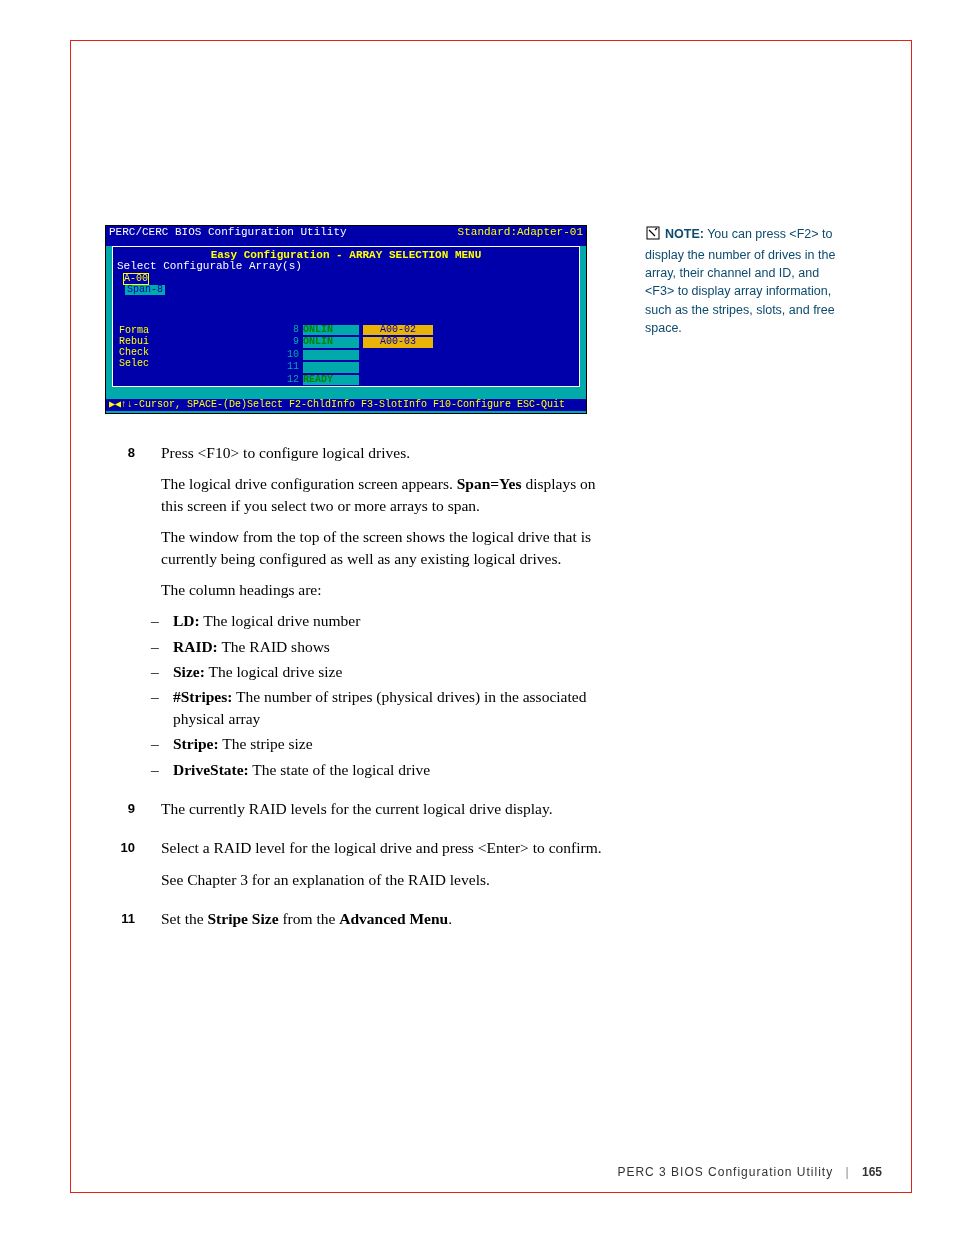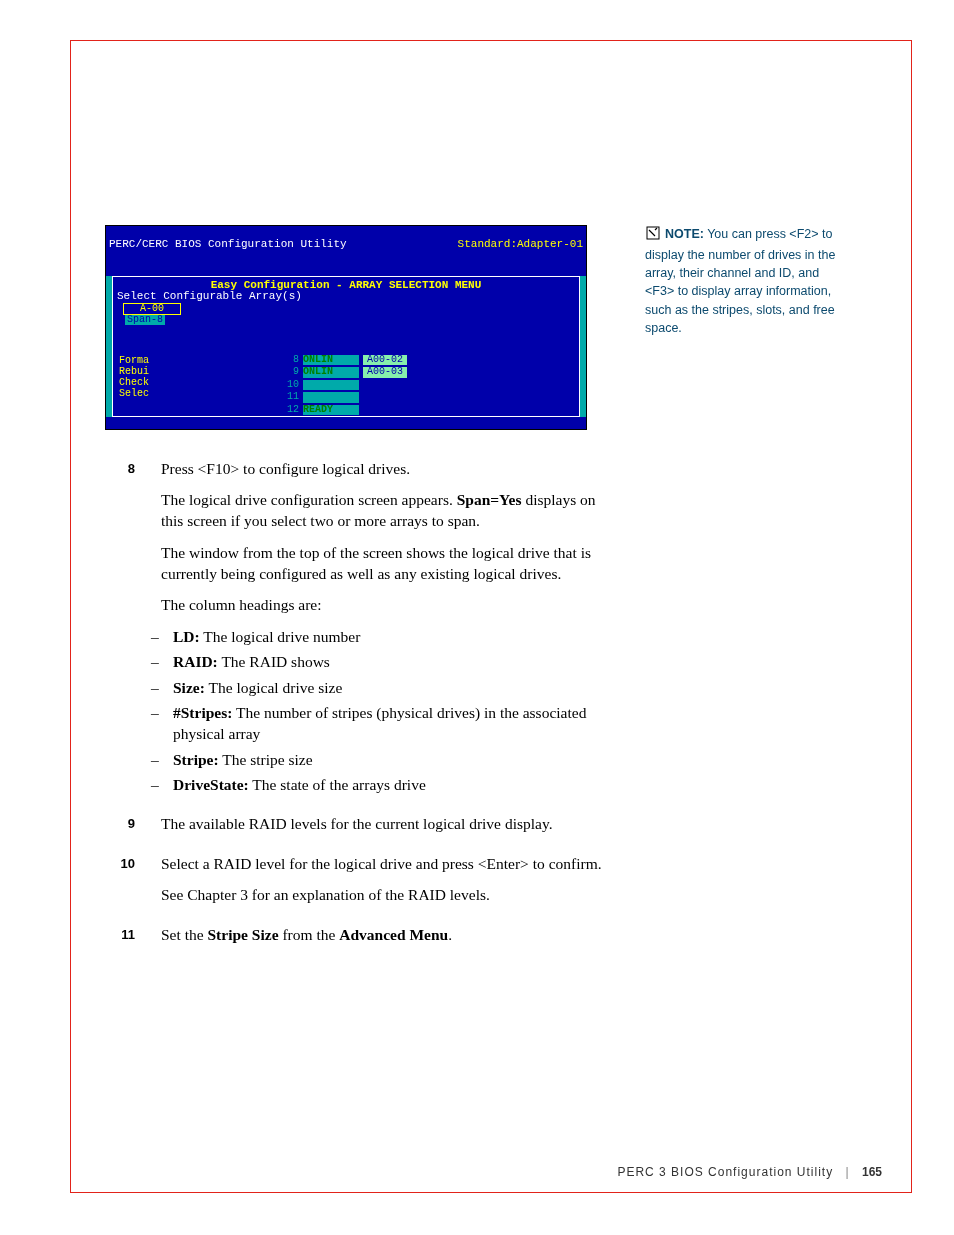--- a/index.html
+++ b/index.html
@@ -5,37 +5,37 @@
 body{margin:0;background:#fff;font-family:Georgia,'Times New Roman',serif;color:#000;display:flex;justify-content:center}
 .page{width:954px;height:1235px;position:relative;box-sizing:border-box;padding:60px 60px 50px 70px}
 .inner-frame{position:absolute;top:40px;left:70px;right:42px;bottom:42px;border:1px solid #e2231a;pointer-events:none}
 .content{position:relative;display:flex;gap:30px;padding:165px 30px 0 35px}
 .main-col{flex:0 0 510px}
 .side-col{flex:0 0 200px;font-family:'Segoe UI',Arial,sans-serif;font-size:12.5px;line-height:1.45;color:#0c4a6e}
 .note-head{font-weight:700}
 .note-icon{display:inline-block;vertical-align:-3px;margin-right:4px}
 .scr-wrap{margin:0 0 28px 0}
 .scr{font-family:'Courier New',monospace;font-size:11px;line-height:1.05;background:#00a;color:#fff;width:480px;border:1px solid #000}
-.scr-bar{background:#00a;color:#fff;padding:13px 3px;display:flex;justify-content:space-between}
+.scr-bar{background:#00a;color:#fff;padding:1px 3px;display:flex;justify-content:space-between}
 .scr-title{color:#fff}
 .scr-rt{color:#ff0}
 .scr-body{padding:0;background:#0aa}
-.scr-mid{background:#00a;border:1px solid #fff;margin:12px 6px;padding:3px 4px 6px 4px;min-height:130px;position:relative}
+.scr-mid{background:#00a;border:1px solid #fff;margin:6px 6px;padding:3px 4px 6px 4px;min-height:130px;position:relative}
 .scr-h1{text-align:center;color:#ff0;font-weight:bold}
 .scr-h2{text-align:left;color:#fff}
-.scr-a00{position:absolute;top:26px;left:10px;color:#ff0;border:1px solid #ff0;padding:0 16px;font-size:10px}
+.scr-a00{position:absolute;top:26px;left:10px;color:#ff0;border:1px solid #ff0;padding:0 0;font-size:10px}
 .scr-span{position:absolute;top:38px;left:12px;background:#0aa;color:#00a;padding:0 2px;font-size:10px}
 .scr-left-menu{position:absolute;left:6px;top:78px;color:#ff0;font-size:10px;line-height:1.1}
 .scr-rows{position:absolute;left:170px;top:78px;font-size:10px}
 .scr-row{display:flex;gap:4px;margin-bottom:2px;align-items:center}
 .scr-num{color:#0aa;background:#00a;width:16px;text-align:right}
 .scr-cell{background:#0aa;color:#00a;padding:0 0;min-width:56px}
 .scr-cell.online{color:#008000;font-weight:bold}
 .scr-cell.ready{color:#008000;font-weight:bold}
-.scr-tag{background:#86efac;color:#00a;padding:0 4px}
+.scr-tag{background:#eab308;color:#00a;padding:0 17px}
 .scr-foot{background:#0aa;padding:2px 0}
 .scr-hint{background:#00a;color:#ff0;font-size:10px;padding:1px 3px;margin-top:4px}
 .steps{font-size:15.5px;line-height:1.38}
 .step{display:flex;margin:0 0 8px 0}
 .step-num{width:30px;text-align:right;font-family:'Segoe UI',Arial,sans-serif;font-weight:700;font-size:13px;padding-top:2px;flex-shrink:0}
 .step-body{padding-left:10px;flex:1}
 .step-body p{margin:0 0 10px 16px}
 .sublist{margin:4px 0 10px 0;padding:0;list-style:none}
 .sublist li{display:flex;margin:4px 0}
 .dash{width:22px;padding-left:6px}
@@ -90,20 +90,23 @@
 <div class="scr-row">
                     <span class="scr-num">11</span>
                     <span class="scr-cell">&nbsp;</span>
                   </div>
 <div class="scr-row">
                     <span class="scr-num">12</span>
                     <span class="scr-cell ready">READY</span>
                   </div>
 </div>
 </div>
+<div class="scr-foot">
+<div class="scr-hint">▶◀↑↓-Cursor, SPACE-(De)Select F2-ChldInfo F3-SlotInfo F10-Configure ESC-Quit</div>
+</div>
 </div>
 </div>
 </div>
 
 <div class="steps">
 
 <div class="step">
 <div class="step-num">8</div>
 <div class="step-body">
 <p>Press &lt;F10&gt; to configure logical drives.</p>
@@ -126,30 +129,30 @@
 <li>
                   <span class="dash">–</span>
                   <span class="li-body"><span class="b">#Stripes:</span><span>  The number of stripes (physical drives) in the associated physical array</span></span>
                 </li>
 <li>
                   <span class="dash">–</span>
                   <span class="li-body"><span class="b">Stripe:</span><span>  The stripe size</span></span>
                 </li>
 <li>
                   <span class="dash">–</span>
-                  <span class="li-body"><span class="b">DriveState:</span><span> The state of the arrays drive</span></span>
+                  <span class="li-body"><span class="b">DriveState:</span><span> The state of the logical drive</span></span>
                 </li>
 </ul>
 </div>
 </div>
 
 <div class="step">
 <div class="step-num">9</div>
 <div class="step-body">
-<p>The available RAID levels for the current logical drive display.</p>
+<p>The currently RAID levels for the current logical drive display.</p>
 </div>
 </div>
 
 <div class="step">
 <div class="step-num">10</div>
 <div class="step-body">
 <p>Select a RAID level for the logical drive and press &lt;Enter&gt; to confirm.</p>
 <p>See Chapter 3 for an explanation of the RAID levels.</p>
 </div>
 </div>

